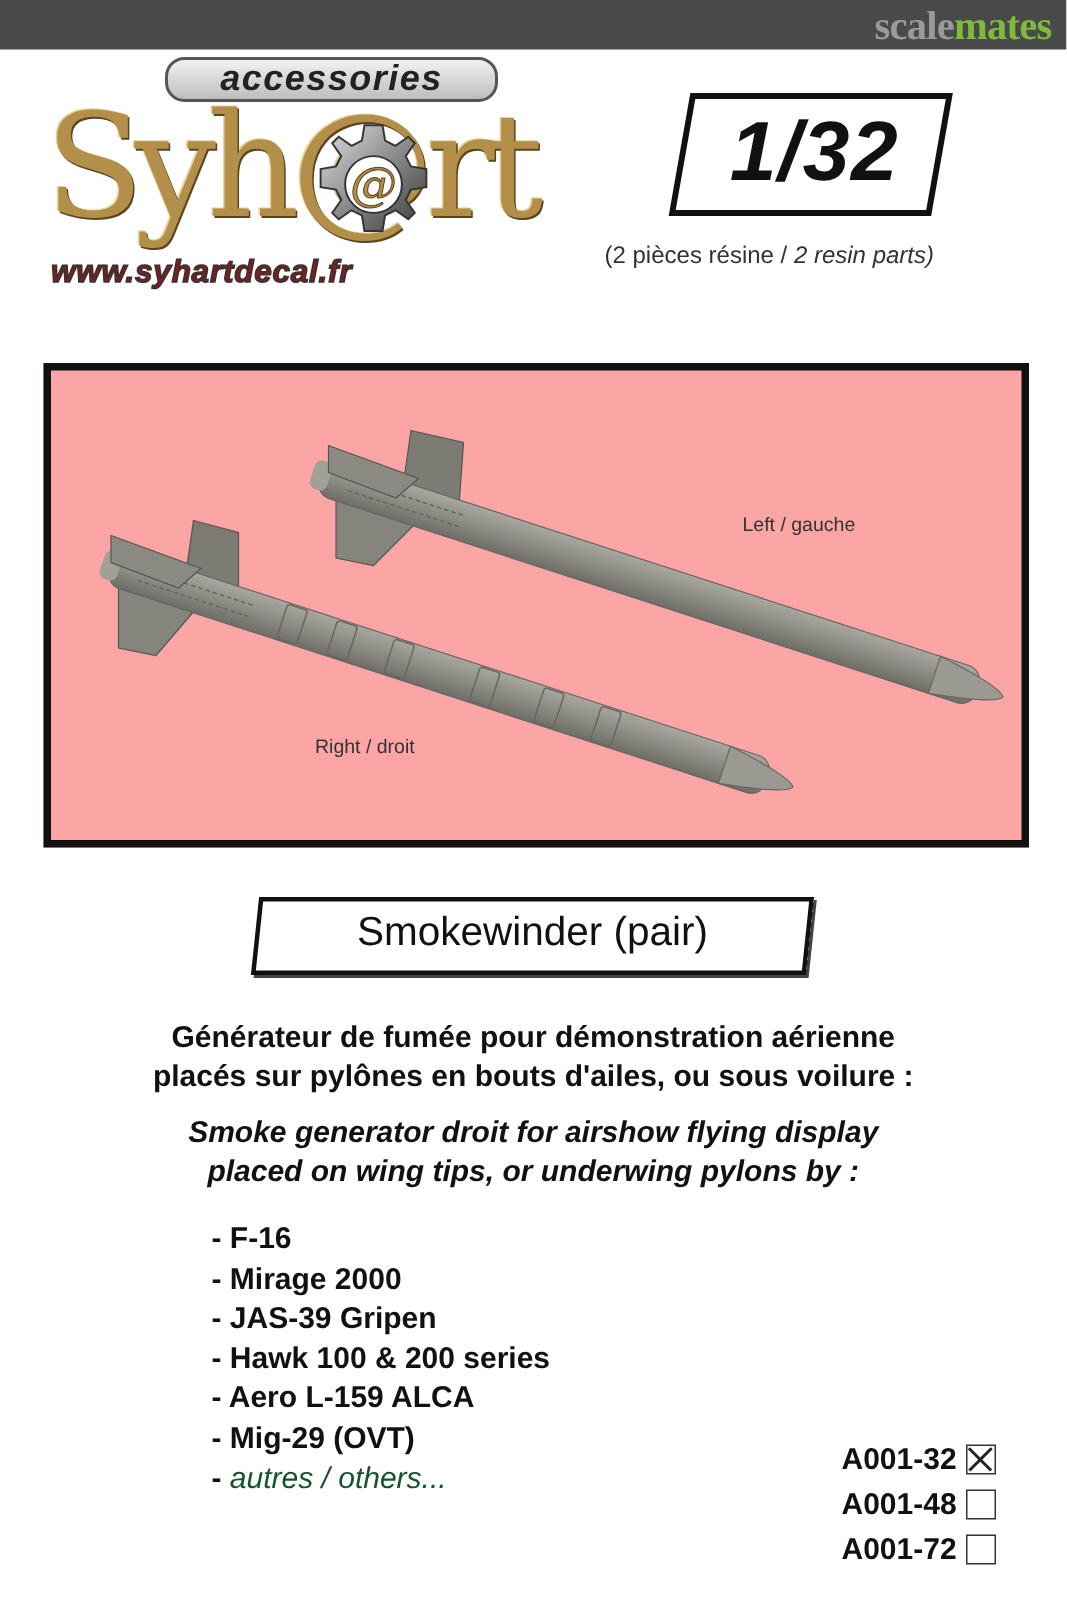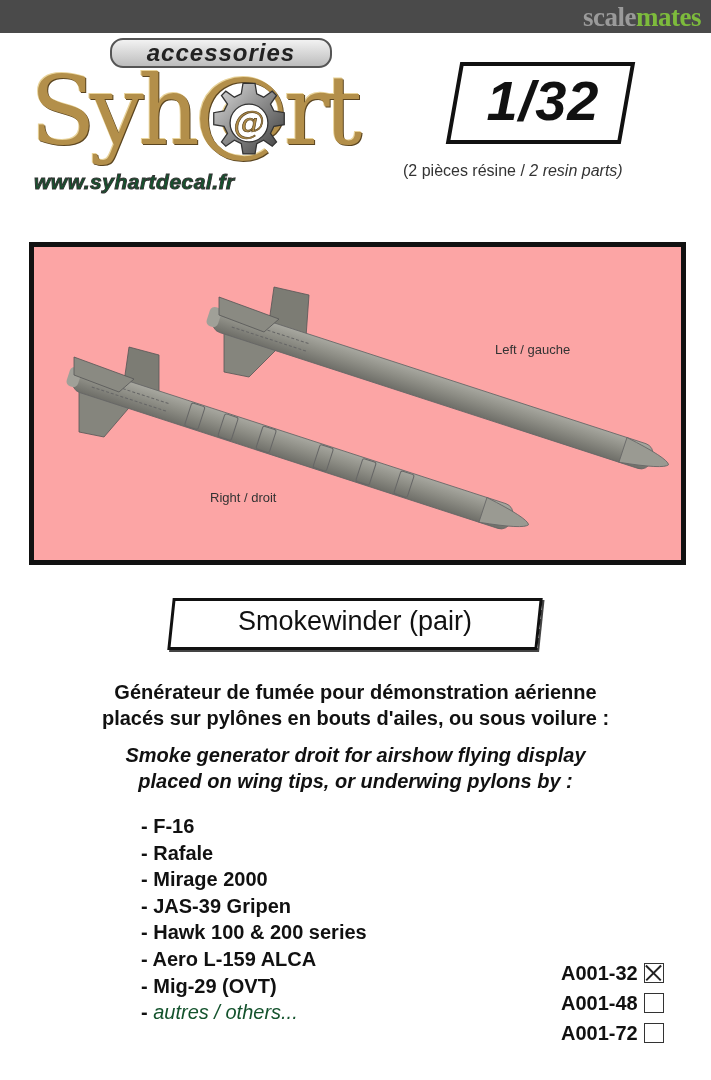--- a/index.html
+++ b/index.html
@@ -28,21 +28,21 @@
   .logo .main {
     position: absolute; left: 0; top: 20px; font-family: "DejaVu Serif", serif; font-size: 96px;
     color: #b38f4a; letter-spacing: -6px; line-height: 110px;
     text-shadow: 1px 1px 0 #5b4520, -1px -1px 0 #e8d39a;
   }
   .logo .gear {
     position: absolute; left: 176px; top: 44px; width: 86px; height: 86px;
   }
   .logo .url {
     position: absolute; left: 4px; top: 134px; font-size: 21px; font-weight: bold; font-style: italic;
-    color: #14532d; letter-spacing: 0.5px; -webkit-text-stroke: 1px #333;
+    color: #7f1d1d; letter-spacing: 0.5px; -webkit-text-stroke: 1px #333;
   }
 
   
   .scale-box {
     position: absolute; left: 453px; top: 62px; width: 175px; height: 82px;
     border: 4px solid #111; transform: skewX(-10deg); box-sizing: border-box;
   }
   .scale-text {
     position: absolute; left: 453px; top: 68px; width: 180px; text-align: center;
     font-size: 56px; font-weight: bold; font-style: italic; letter-spacing: 1px;
@@ -175,21 +175,20 @@
   <div>Générateur de fumée pour démonstration aérienne</div>
   <div>placés sur pylônes en bouts d'ailes, ou sous voilure :</div>
 </div>
 <div class="desc desc-en">
   <div>Smoke generator droit for airshow flying display</div>
   <div>placed on wing tips, or underwing pylons by :</div>
 </div>
 
 <div class="aircraft">
   <div>- F-16</div>
-  <div>- Rafale</div>
   <div>- Mirage 2000</div>
   <div>- JAS-39 Gripen</div>
   <div>- Hawk 100 &amp; 200 series</div>
   <div>- Aero L-159 ALCA</div>
   <div>- Mig-29 (OVT)</div>
   <div><span>- </span><span class="it">autres / others...</span></div>
 </div>
 
 <div class="refs">
   <div class="ref-row">

